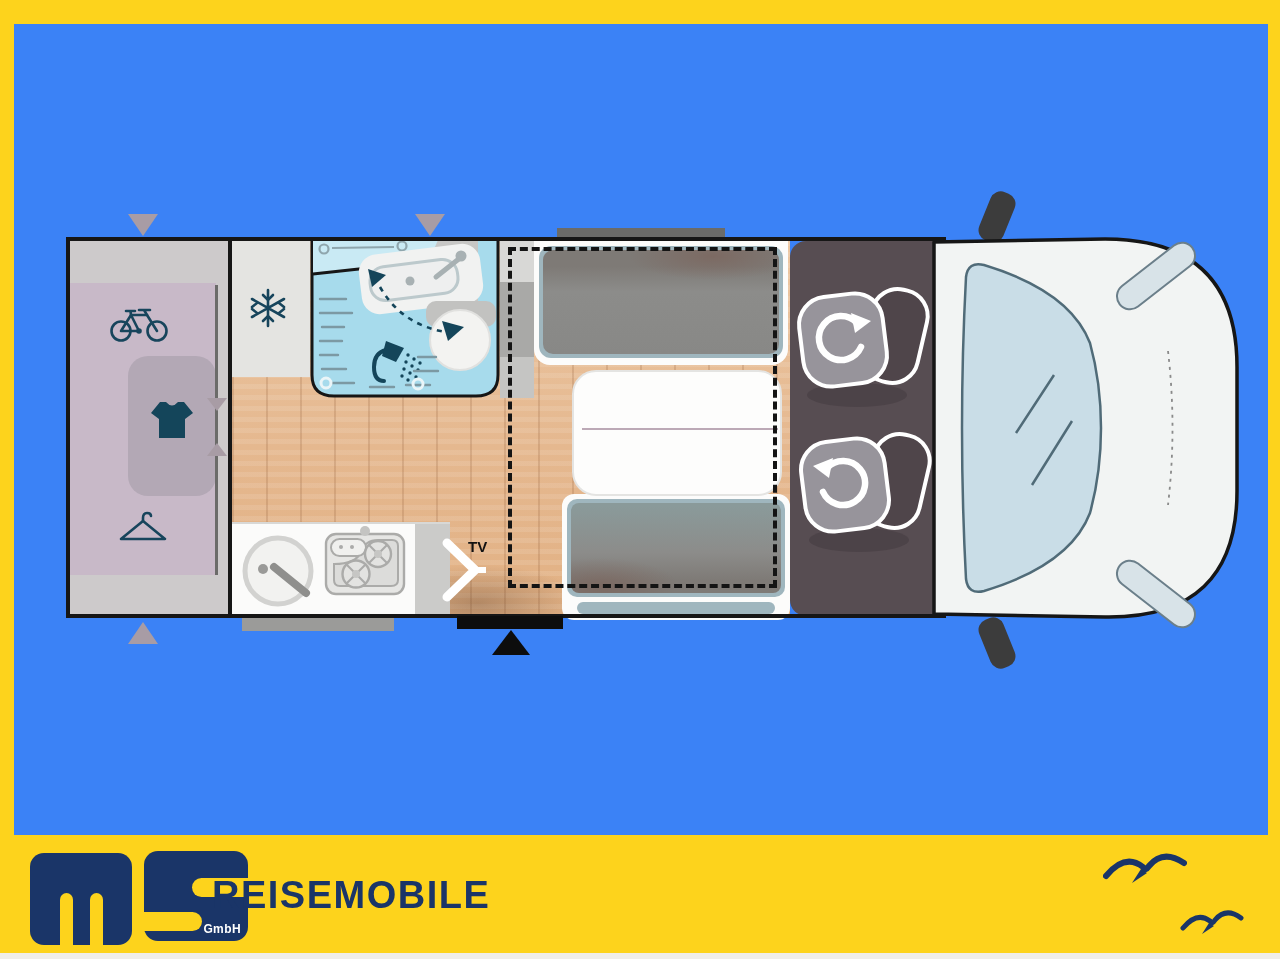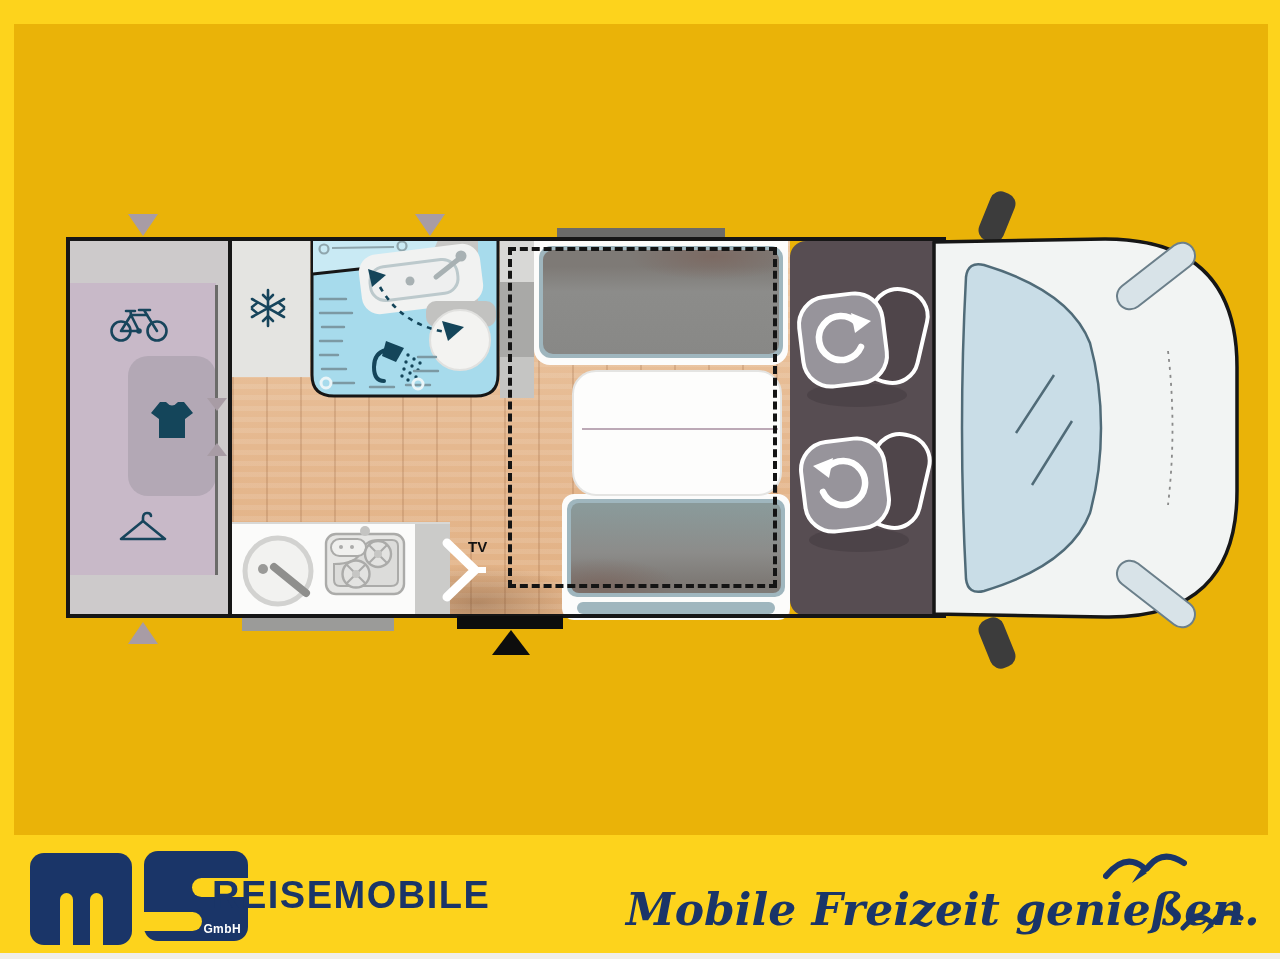--- a/index.html
+++ b/index.html
@@ -1,16 +1,16 @@
 <!DOCTYPE html>
 <html><head>
 <meta charset="utf-8">
 <style>
   html,body{margin:0;padding:0;background:#888;}
-  #scene{position:relative;width:1280px;height:959px;background:#eab308;overflow:hidden;
+  #scene{position:relative;width:1280px;height:959px;background:#3b82f6;overflow:hidden;
          font-family:"Liberation Sans",sans-serif;}
   .abs{position:absolute;}
 
   
   .frame-top{left:0;top:0;width:1280px;height:24px;background:#FDD31C;z-index:40;}
   .frame-left{left:0;top:0;width:14px;height:959px;background:#FDD31C;z-index:40;}
   .frame-right{left:1268px;top:0;width:12px;height:959px;background:#FDD31C;z-index:40;}
 
   
   .footer-band{left:0;top:835px;width:1280px;height:124px;background:#FDD31C;z-index:41;}
@@ -283,21 +283,20 @@
   <div class="abs logo-m">
     <div class="slot s1"></div>
       <div class="slot s2"></div>
   </div>
   <div class="abs logo-s">
     <div class="notch-r"></div>
       <div class="notch-l"></div>
     <div class="logo-gmbh">GmbH</div>
   </div>
   <div class="abs brand-line">REISEMOBILE</div>
-  <div class="abs tagline">Mobile Freizeit genießen.</div>
   <svg class="abs icon-svg bird1" width="84" height="40" viewBox="0 0 84 40">
     <path d="M3 28 Q22 5 40 19 Q42 24 46 18 Q60 1 81 15" stroke="#1A3568" stroke-width="6" fill="none" stroke-linecap="round"></path>
     <polygon points="38,21 29,35 44,25" fill="#1A3568"></polygon>
   </svg>
   <svg class="abs icon-svg bird2" width="64" height="32" viewBox="0 0 64 32">
     <path d="M3 22 Q17 5 30 15 Q32 19 35 14 Q46 1 61 12" stroke="#1A3568" stroke-width="5" fill="none" stroke-linecap="round"></path>
     <polygon points="29,17 22,28 34,20" fill="#1A3568"></polygon>
   </svg>
 
 </div>

